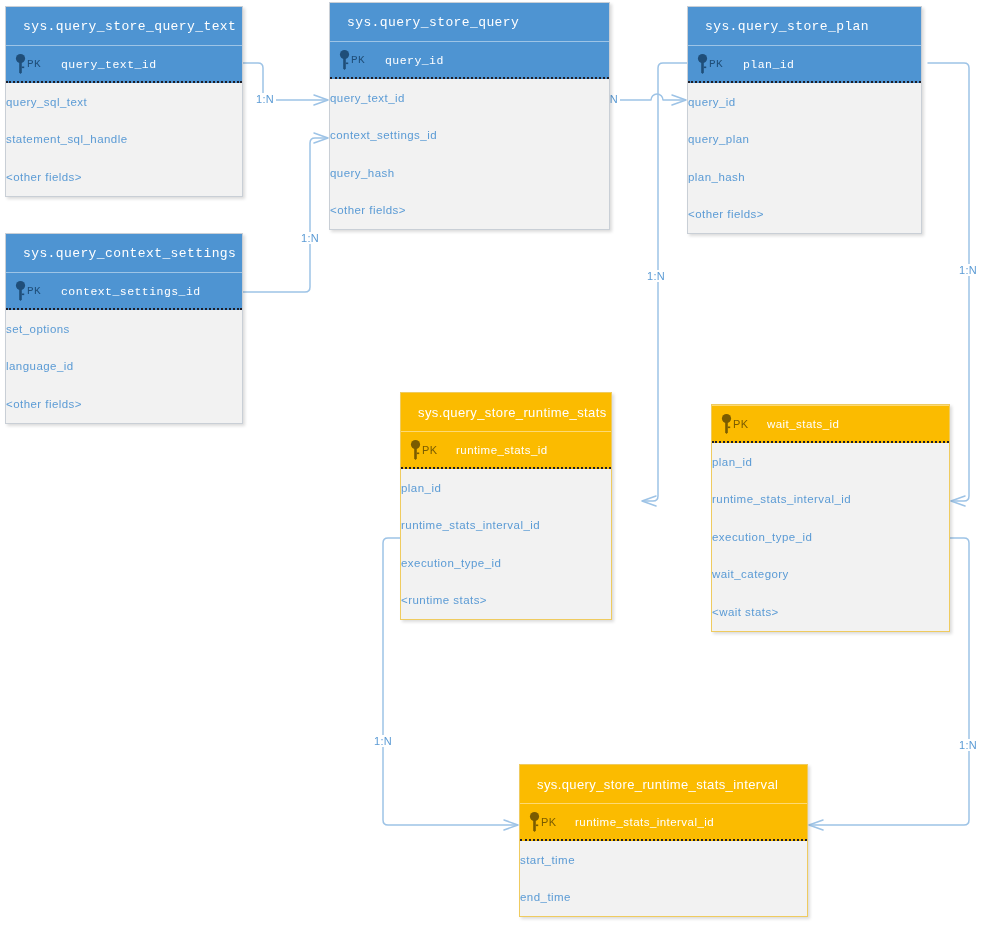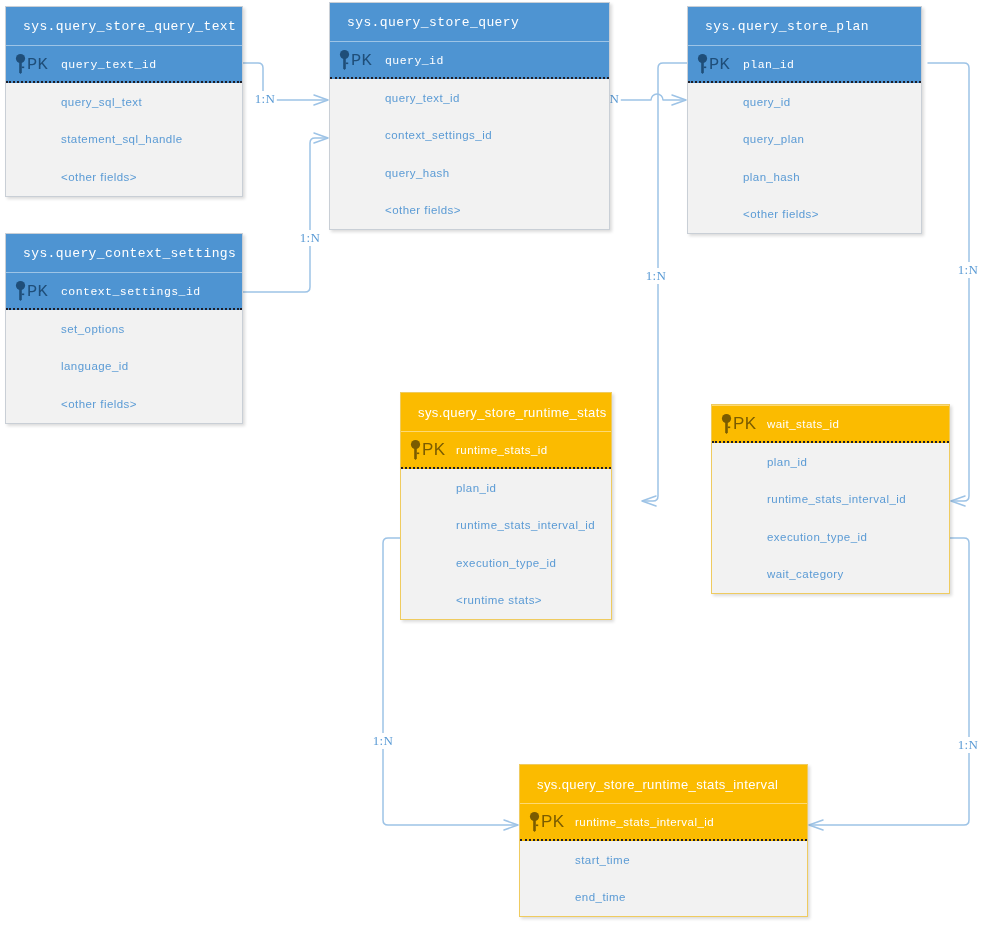--- a/index.html
+++ b/index.html
@@ -6,22 +6,22 @@
   body{
     width:983px;height:933px;position:relative;overflow:hidden;
     font-family:"Liberation Sans", sans-serif;
     --blue:#4E94D2; --orange:#FBBB00; --fieldblue:#5B9BD5; --wire:#9DC3E6;
     --bodybg:#F2F2F2; --pkblue:#1F4E79; --pkorange:#7A5C00;
   }
   svg.wires{position:absolute;left:0;top:0;width:983px;height:933px;}
   svg.wires path, svg.wires polyline{fill:none;stroke:var(--wire);stroke-width:1.5;stroke-linecap:round;stroke-linejoin:round;}
   .rel{
     position:absolute;transform:translate(-50%,-50%);
-    background:#ffffff;padding:0 2px;font-size:13px;color:var(--fieldblue);
-    letter-spacing:.3px;white-space:nowrap;font-family:Liberation Serif, serif;
+    background:#ffffff;padding:0 2px;font-size:11px;color:var(--fieldblue);
+    letter-spacing:.3px;white-space:nowrap;
   }
   .table{
     position:absolute;box-sizing:border-box;
     box-shadow:2px 2px 3px rgba(0,0,0,.14);
     border:1px solid #C9CFD6;background:var(--bodybg);
   }
   .table.orange{border-color:#EFCB5F;}
   .t-header{
     height:38px;display:flex;align-items:center;padding-left:17px;
     color:#ffffff;font-size:13px;letter-spacing:.4px;white-space:nowrap;
@@ -30,27 +30,27 @@
   .orange .t-header,.orange .t-pk{background:var(--orange);}
   .t-pk{
     height:38px;position:relative;box-sizing:border-box;
     border-top:1px solid rgba(255,255,255,.45);
     border-bottom:2px dotted #1E1E28;
   }
   .t-pk .key{position:absolute;left:8px;top:50%;transform:translateY(-50%);line-height:0;}
   .blue .key{color:var(--pkblue);} .orange .key{color:var(--pkorange);}
   .t-pk .pk-lab{
     position:absolute;left:21px;top:50%;transform:translateY(-50%);
-    font-size:17px;letter-spacing:.3px;
+    font-size:11px;letter-spacing:.3px;
   }
   .blue .pk-lab{color:var(--pkblue);} .orange .pk-lab{color:var(--pkorange);}
   .t-pk .fname{position:absolute;left:55px;top:50%;transform:translateY(-50%);color:#ffffff;margin:0;}
   .t-row{height:37.5px;display:flex;align-items:center;background:var(--bodybg);}
   .fname{
-    margin-left:55px;font-size:11.5px;letter-spacing:.45px;
+    font-size:11.5px;letter-spacing:.45px;
     color:var(--fieldblue);white-space:nowrap;
   }
 </style>
 </head>
 <body style="--blue: #4E94D2; --orange: #FBBB00; --fieldblue: #5B9BD5; --wire: #9DC3E6; --bodybg: #F2F2F2; --pkblue: #1F4E79; --pkorange: #7A5C00;">
 
 <svg class="wires">
   <g>
     <path d="M243 63 H258 Q263 63 263 68 V95 Q263 100 268 100 H327"></path>
     <polyline points="314,95 328,100 314,105"></polyline>
@@ -223,20 +223,23 @@
     </div>
   <div class="t-row">
       <span class="fname">runtime_stats_interval_id</span>
     </div>
   <div class="t-row">
       <span class="fname">execution_type_id</span>
     </div>
   <div class="t-row">
       <span class="fname">wait_category</span>
     </div>
+  <div class="t-row">
+      <span class="fname">&lt;wait stats&gt;</span>
+    </div>
 </div>
 
 <div class="table orange" style="left:519px;top:764px;width:289px">
   <div class="t-header">sys.query_store_runtime_stats_interval</div>
   <div class="t-pk">
     <span class="key"><svg width="13" height="21" viewBox="0 0 13 21">
           <circle cx="6.5" cy="5" r="4.6" fill="currentColor"></circle>
           <path d="M5.2 8.5 L7.8 8.5 L7.8 19 L6.5 20.5 L5.2 19 Z" fill="currentColor"></path>
           <rect x="7.8" y="13" width="2.4" height="1.6" fill="currentColor"></rect>
         </svg></span>

